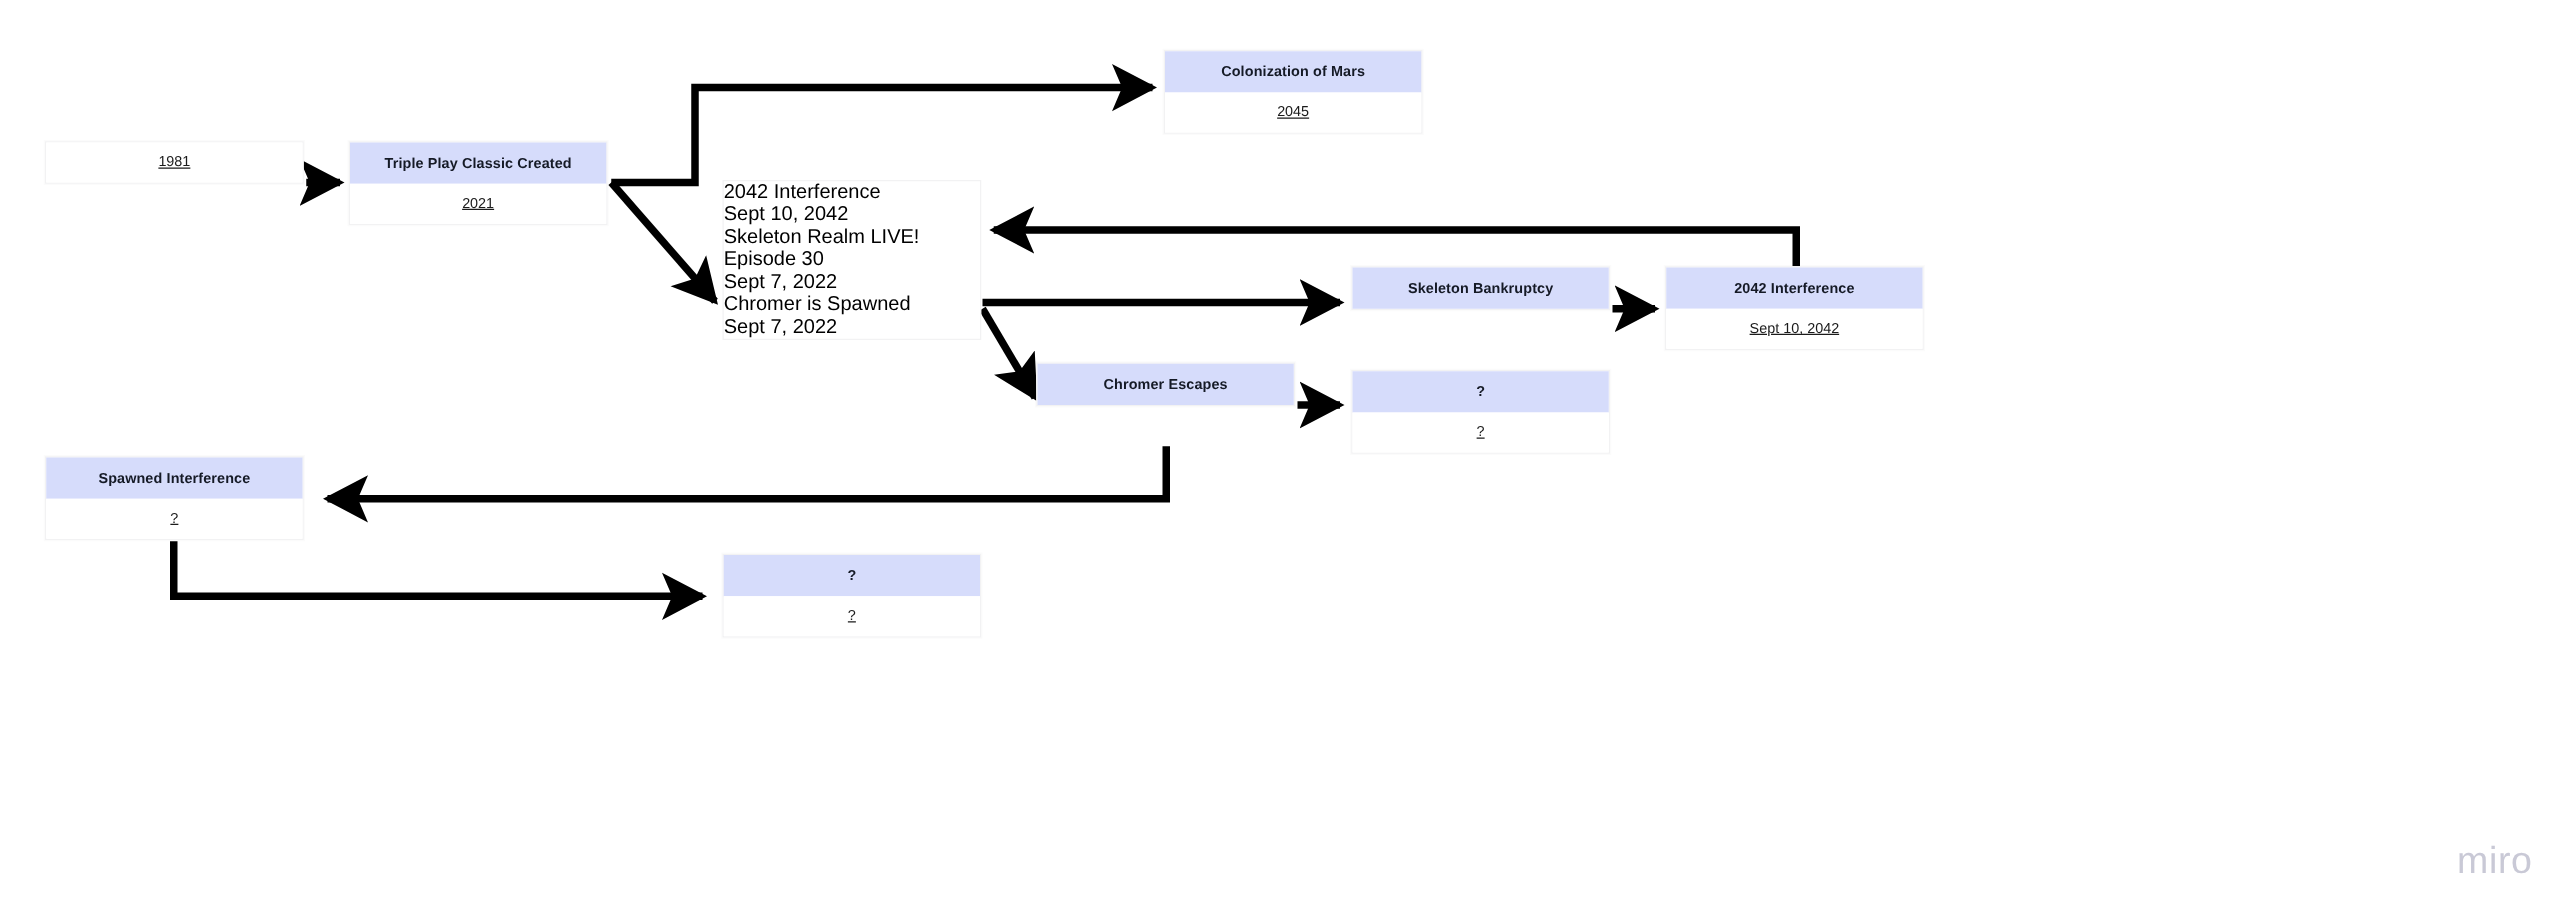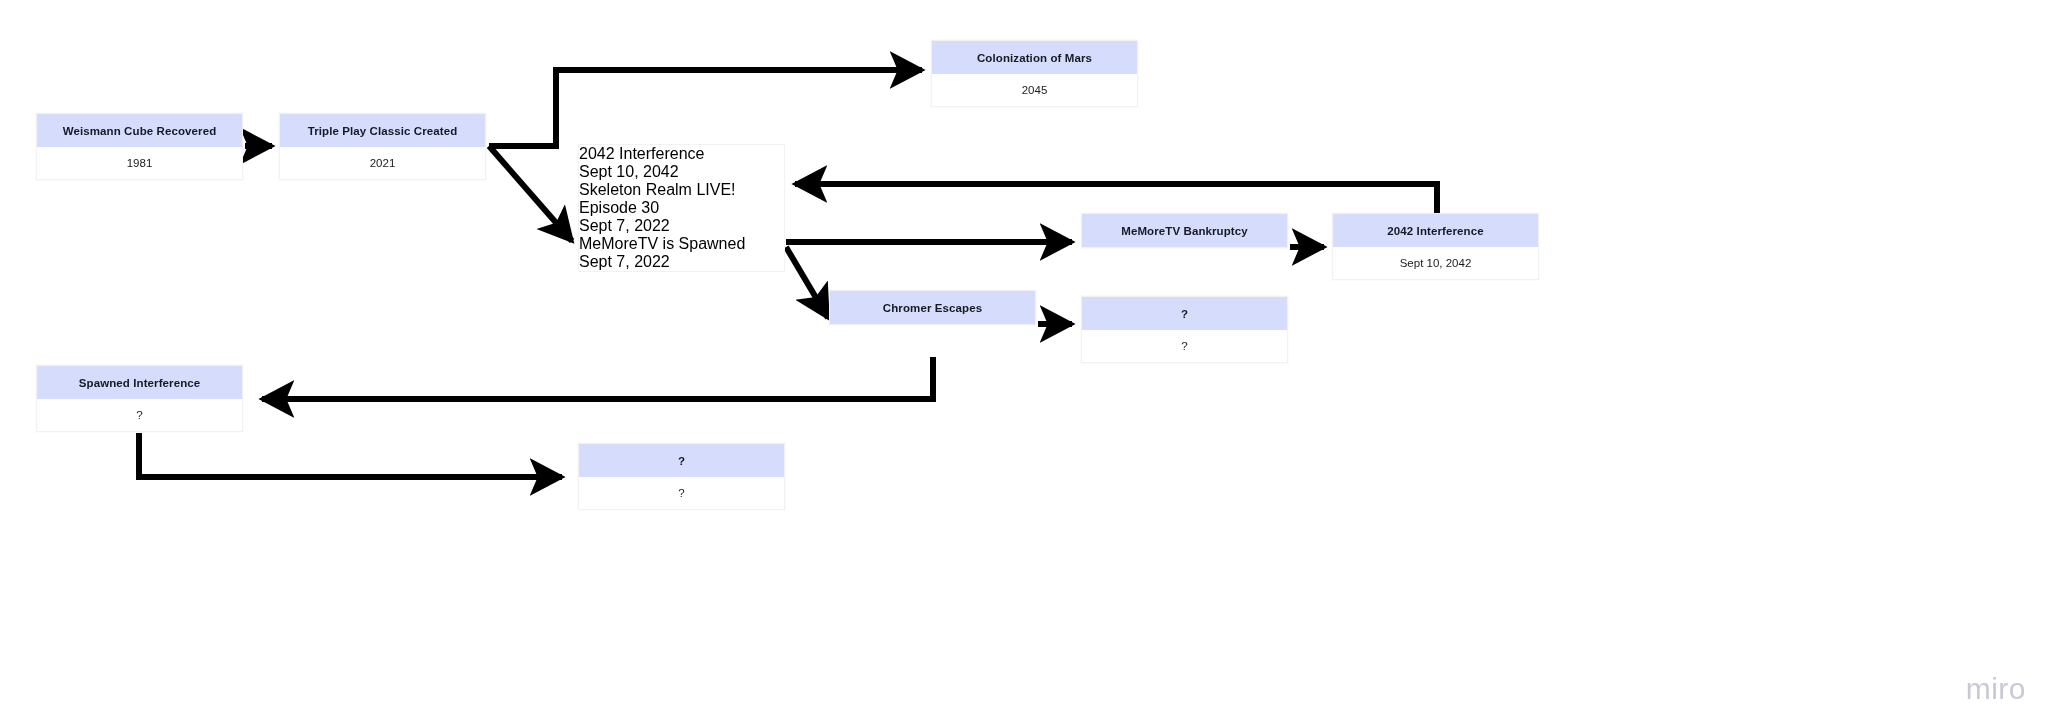--- a/index.html
+++ b/index.html
@@ -17,20 +17,21 @@
     box-sizing:border-box;width:100%;height:33px;background:#d6dcfb;
     display:flex;align-items:center;justify-content:center;
     font-size:11.5px;font-weight:bold;color:#151a26;letter-spacing:.1px;
     text-align:center;padding:0 22px;white-space:nowrap;
   }
   .node .val{
     box-sizing:border-box;width:100%;height:32px;background:#ffffff;
     display:flex;align-items:center;justify-content:center;
     font-size:11.5px;font-weight:normal;color:#1b1b1b;text-align:center;padding:0 6px;
     white-space:nowrap;
+    text-decoration:underline;
   }
   
   .stack{position:absolute;box-sizing:border-box;border:1px solid #f2f2f3;background:#fff;}
   .stack .hdr, .stack .val{border:0;}
 
   #watermark{
     position:absolute;right:22px;bottom:22px;
     font-size:30px;color:#c9c9d6;font-weight:400;letter-spacing:.5px;
     font-family:"Liberation Sans", sans-serif;
     user-select:none;
@@ -67,45 +68,44 @@
 
       <path d="M1038,324 L1072,324" marker-end="url(#ah)"></path>
 
       <path d="M933,357 L933,399 L262,399" marker-end="url(#ah)"></path>
 
       <path d="M139,433 L139,477 L562,477" marker-end="url(#ah)"></path>
     </g>
   </svg>
 
   <div class="node" style="left:36px;top:113px;width:207px;">
-    <div class="hdr">Weismann Cube Recovered</div>
     <div class="val">1981</div>
   </div>
 
   <div class="node" style="left:279px;top:113px;width:207px;">
     <div class="hdr">Triple Play Classic Created</div>
     <div class="val">2021</div>
   </div>
 
   <div class="node" style="left:931px;top:40px;width:207px;">
     <div class="hdr">Colonization of Mars</div>
     <div class="val">2045</div>
   </div>
 
   <div class="stack" style="left:578px;top:144px;width:207px;">
     <div class="hdr">2042 Interference</div>
     <div class="val">Sept 10, 2042</div>
     <div class="hdr">Skeleton Realm LIVE! Episode 30</div>
     <div class="val">Sept 7, 2022</div>
-    <div class="hdr">MeMoreTV is Spawned</div>
+    <div class="hdr">Chromer is Spawned</div>
     <div class="val">Sept 7, 2022</div>
   </div>
 
   <div class="node" style="left:1081px;top:213px;width:207px;">
-    <div class="hdr">MeMoreTV Bankruptcy</div>
+    <div class="hdr">Skeleton Bankruptcy</div>
   </div>
 
   <div class="node" style="left:1332px;top:213px;width:207px;">
     <div class="hdr">2042 Interference</div>
     <div class="val">Sept 10, 2042</div>
   </div>
 
   <div class="node" style="left:829px;top:290px;width:207px;">
     <div class="hdr">Chromer Escapes</div>
   </div>

